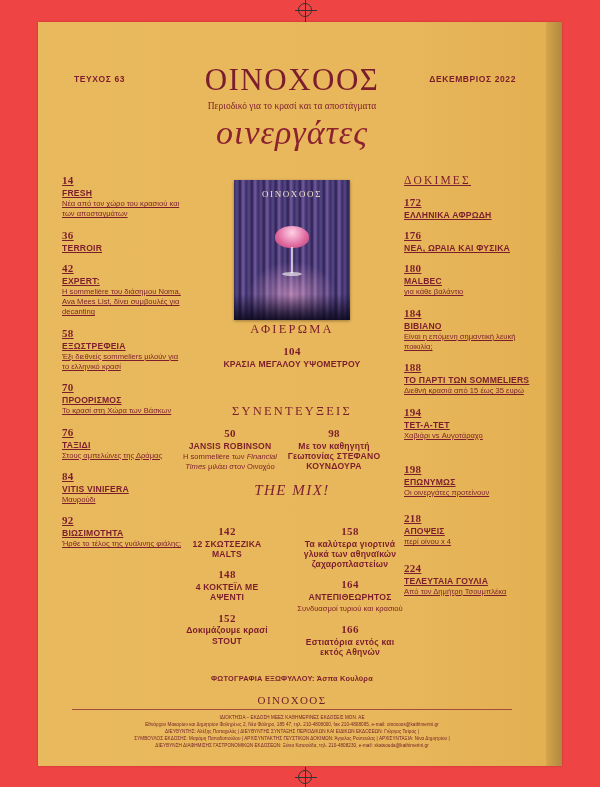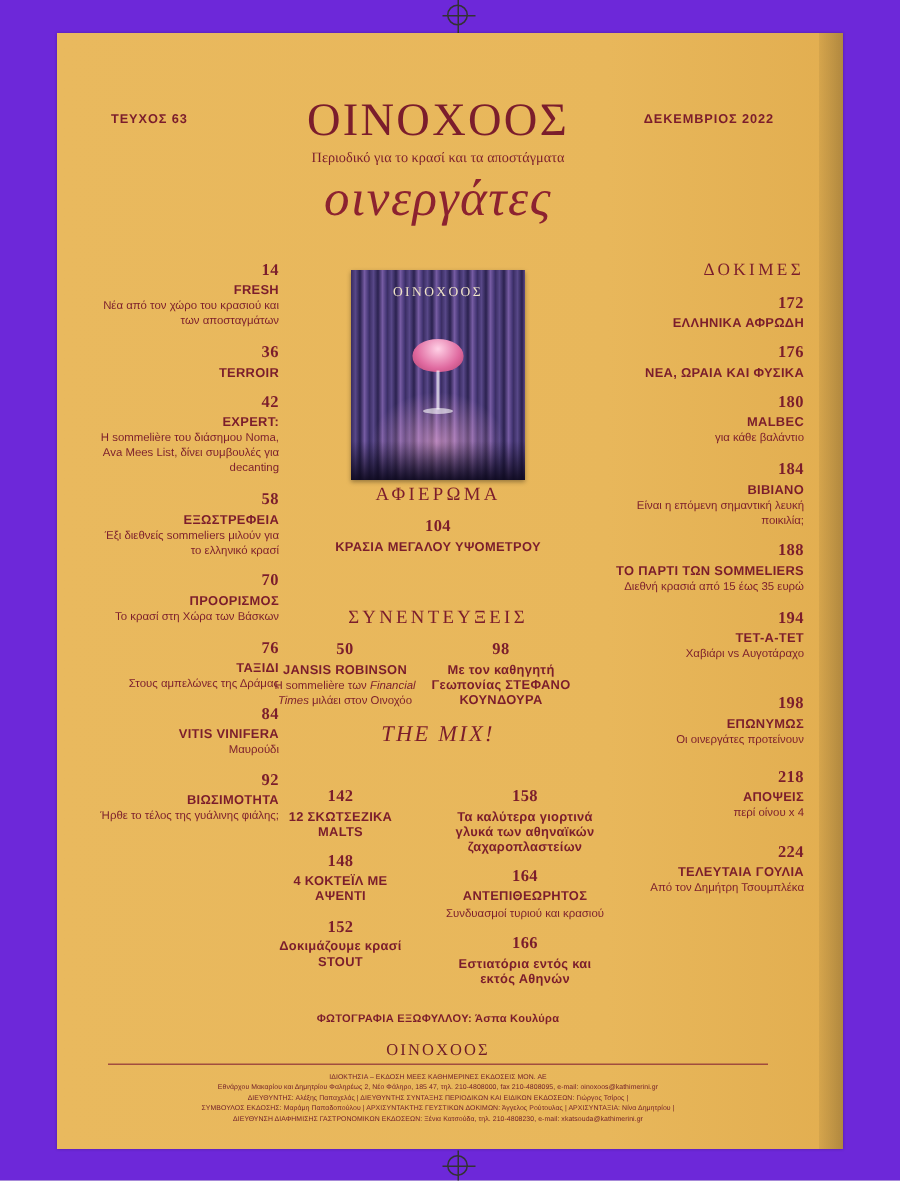--- a/index.html
+++ b/index.html
@@ -10,21 +10,21 @@
   body {
     width: 600px;
     height: 787px;
     overflow: hidden;
     font-family: "Liberation Sans", sans-serif;
   }
   #page {
     position: relative;
     width: 600px;
     height: 787px;
-    background: #6d28d9;
+    background: #ef4444;
   }
   
   .regmark {
     position: absolute;
     width: 14px;
     height: 14px;
     border-radius: 50%;
     border: 1px solid #333;
     box-sizing: border-box;
   }
@@ -103,22 +103,23 @@
     font-family: "Liberation Serif", serif;
     font-style: italic;
     font-size: 34px;
     color: #8c2230;
     letter-spacing: 1px;
   }
 
   
   .col {
     position: absolute;
-    text-align: right;
-    color: #7b1d2c;
+    text-align: left;
+    color: #7b1d2c;
+    text-decoration: underline;
   }
   .col-left  { left: 24px;  top: 152px; width: 124px; }
   .col-right { left: 366px; top: 152px; width: 132px; }
 
   .entry { margin-bottom: 9px; line-height: 1.18; }
   .pg {
     font-family: "Liberation Serif", serif;
     font-weight: bold;
     font-size: 11px;
     letter-spacing: .3px;

